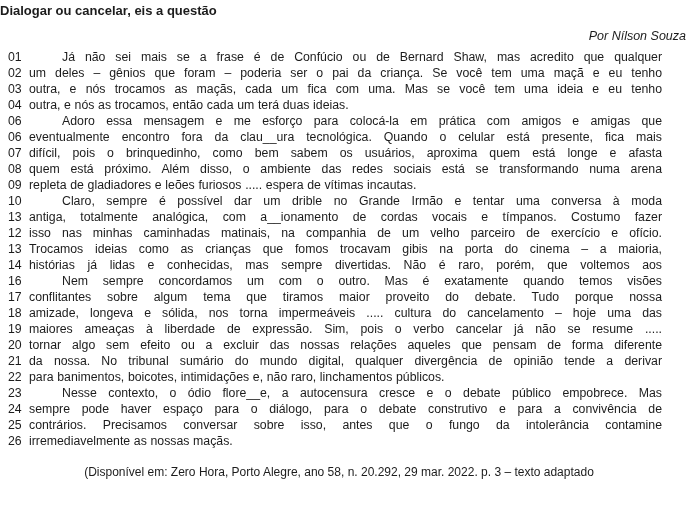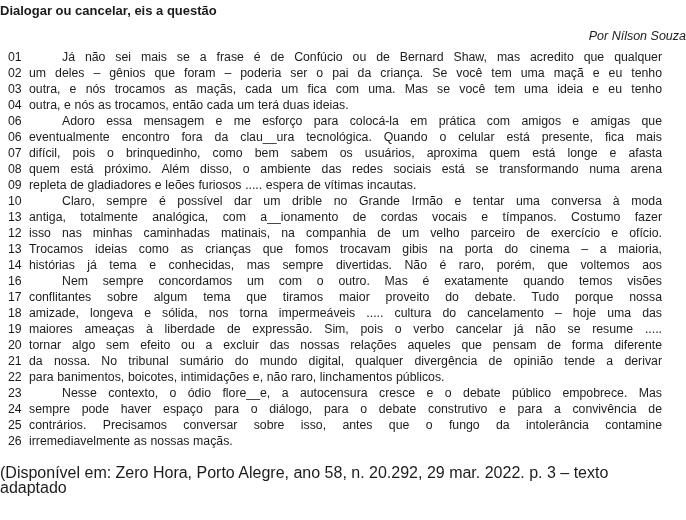--- a/index.html
+++ b/index.html
@@ -52,23 +52,23 @@
     padding-right: 24px;
     text-align: justify;
     text-align-last: justify;
     word-spacing: 0.02em;
   }
   .p-start .txt { text-indent: 33px; }
   .p-end .txt { text-align-last: left; }
   .citation {
     margin-top: 16px;
     padding-right: 8px;
-    font-size: 16px;
+    font-size: 12px;
     line-height: 15px;
-    text-align: left;
+    text-align: center;
   }
 </style>
 </head>
 <body>
 
 <div class="page">
 
   <div class="title">Dialogar ou cancelar, eis a questão</div>
   <div class="byline">Por Nílson Souza</div>
 
@@ -120,21 +120,21 @@
     <div class="row">
         <span class="num">12</span>
         <span class="txt">isso nas minhas caminhadas matinais, na companhia de um velho parceiro de exercício e ofício.</span>
       </div>
     <div class="row">
         <span class="num">13</span>
         <span class="txt">Trocamos ideias como as crianças que fomos trocavam gibis na porta do cinema – a maioria,</span>
       </div>
     <div class="row">
         <span class="num">14</span>
-        <span class="txt">histórias já tema e conhecidas, mas sempre divertidas. Não é raro, porém, que voltemos aos</span>
+        <span class="txt">histórias já lidas e conhecidas, mas sempre divertidas. Não é raro, porém, que voltemos aos</span>
       </div>
     <div class="row p-start">
         <span class="num">16</span>
         <span class="txt">Nem sempre concordamos um com o outro. Mas é exatamente quando temos visões</span>
       </div>
     <div class="row">
         <span class="num">17</span>
         <span class="txt">conflitantes sobre algum tema que tiramos maior proveito do debate. Tudo porque nossa</span>
       </div>
     <div class="row">

